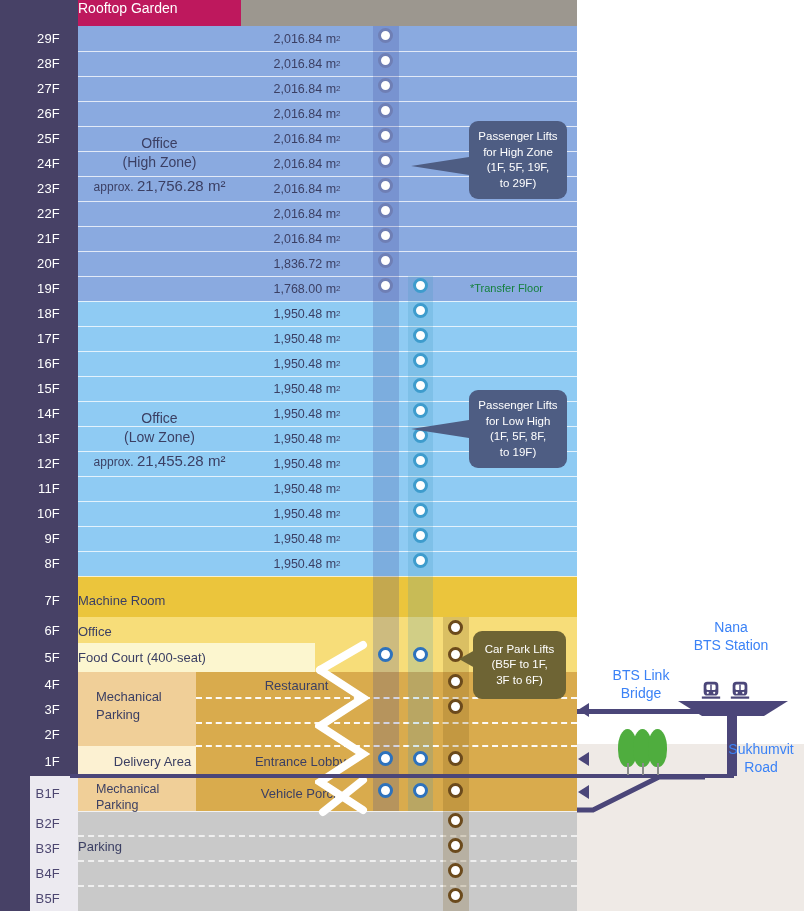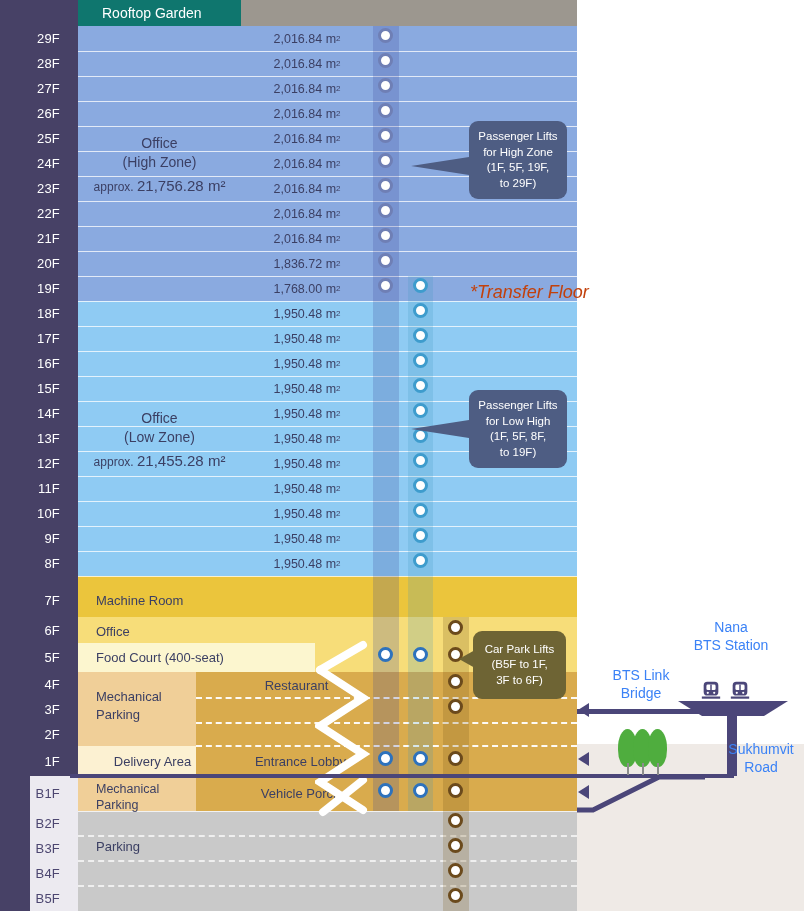--- a/index.html
+++ b/index.html
@@ -51,22 +51,22 @@
   
   .band { position: absolute; left: 78px; width: 499px; }
   .hairline {
     position: absolute; left: 78px; width: 499px; height: 1px;
     background: rgba(255,255,255,.75);
   }
 
   
   .rooftop {
     position: absolute; left: 78px; top: 0; width: 163px; height: 26px;
-    background: #0f766e;
-    display: flex; align-items: center; padding-left: 24px;
+    background: #be185d;
+    display: flex; padding-left: 0;
     color: #fff; font-size: 14px;
   }
   .roof-gray {
     position: absolute; left: 241px; top: 0; width: 336px; height: 26px;
     background: #9c978f;
   }
 
   
   .zonebox {
     position: absolute; left: 78px; width: 163px;
@@ -111,30 +111,30 @@
   .callout.navy { background: #4e5d83; }
   .callout.olive { background: #6e6434; }
   .tail {
     position: absolute; width: 0; height: 0;
     border-top: 9px solid transparent; border-bottom: 9px solid transparent;
   }
   .tail.navy  { border-right: 58px solid #4e5d83; }
   .tail.olive { border-right: 16px solid #6e6434; }
 
   .transfer-note {
-    position: absolute; font-size: 18px; color: #c2410c; font-style: italic;
+    position: absolute; font-size: 11px; color: #15803d;
   }
 
   
   .sub {
     position: absolute; display: flex; align-items: center;
     font-size: 13px; color: #3b3f63;
   }
   .sub.center { justify-content: center; padding-left: 31px; }
-  .sub.pad { padding-left: 18px; }
+  .sub.pad { }
 
   .dashline {
     position: absolute; height: 0;
     border-top: 2px dashed #ffffff; opacity: .95;
   }
 
   
   .esc { position: absolute; }
 
   

